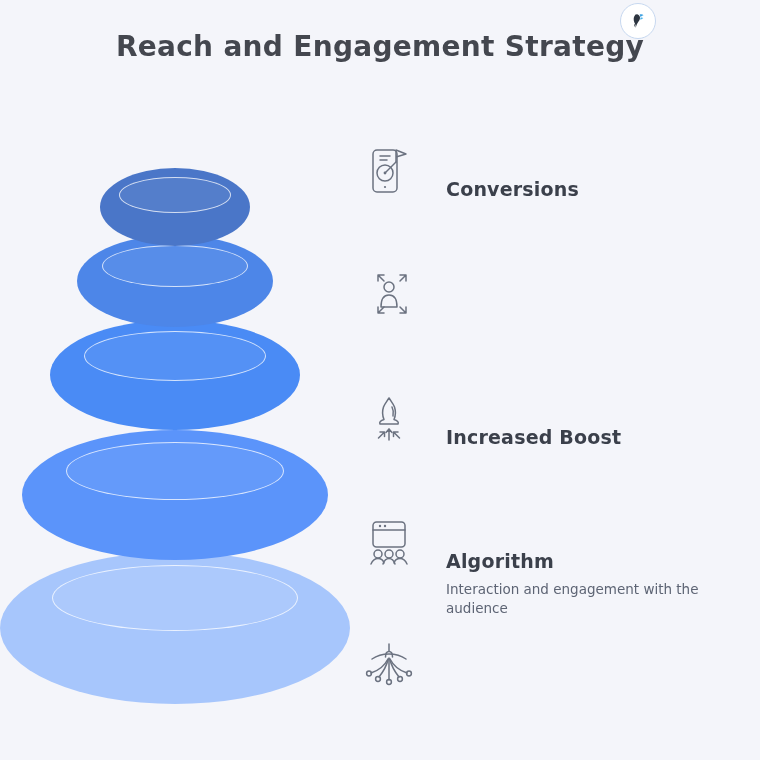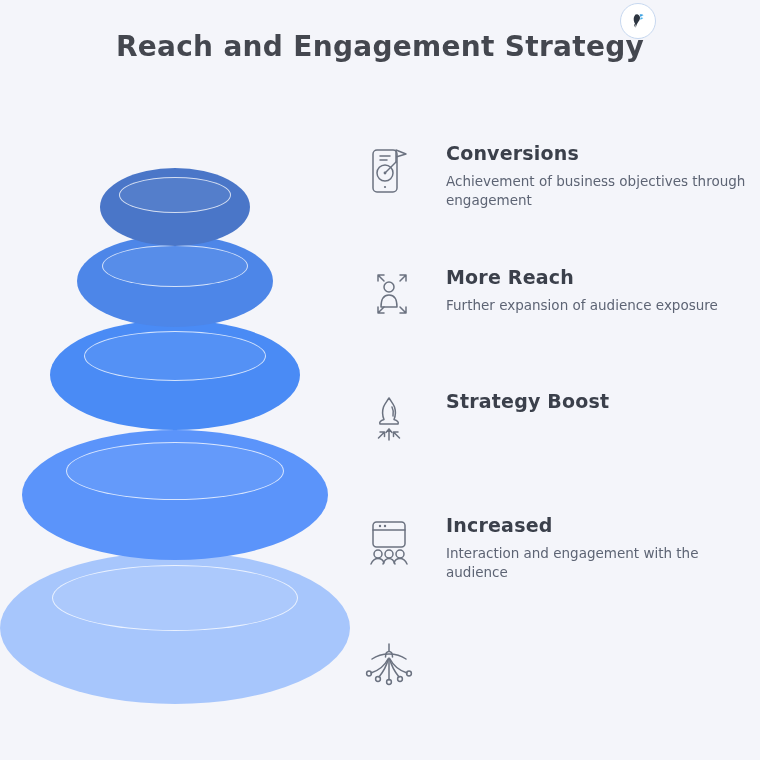--- a/index.html
+++ b/index.html
@@ -73,21 +73,21 @@
     align-items:flex-start;
   }
   .row-icon {
     width:58px;
     min-width:58px;
     display:flex;
     align-items:center;
     justify-content:center;
     padding-top:4px;
   }
-  .row-text { padding-left:28px; }
+  .row-text { padding-left:28px;margin-top:36px; }
   .row-title {
     font-family:"DejaVu Sans", sans-serif;
     font-size:19px;
     font-weight:bold;
     color:#3b404b;
     letter-spacing:0.2px;
     line-height:1.2;
   }
   .row-desc {
     margin-top:7px;
@@ -145,73 +145,68 @@
           <line x1="15" y1="14" x2="22" y2="14"></line>
           <circle cx="20" cy="27" r="8"></circle>
           <circle cx="20" cy="27" r="1.4" fill="#6b7280" stroke="none"></circle>
           <line x1="20" y1="27" x2="31" y2="16"></line>
           <path d="M31 16 L31 4 L41 8 L31 11"></path>
           <circle cx="20" cy="41" r="1.1" fill="#6b7280" stroke="none"></circle>
         </svg>
       </div>
       <div class="row-text">
         <div class="row-title">Conversions</div>
-        <div class="row-desc">Achievement of business objectives through engagement</div>
       </div>
     </div>
 
     <div class="row" id="row1" style="top: 146px;">
       <div class="row-icon">
         <svg width="48" height="48" viewBox="0 0 48 48" fill="none" stroke="#6b7280" stroke-width="1.5" stroke-linecap="round" stroke-linejoin="round">
           <circle cx="24" cy="17" r="5"></circle>
           <path d="M16 37 C16 28 19 25 24 25 C29 25 32 28 32 37 Z"></path>
           <path d="M13 5 L13 11 M13 5 L19 5 M13 5 L19 11"></path>
           <path d="M41 5 L35 5 M41 5 L41 11 M41 5 L35 11"></path>
           <path d="M13 43 L13 37 M13 43 L19 43 M13 43 L19 37"></path>
           <path d="M41 43 L41 37 M41 43 L35 43 M41 43 L35 37"></path>
         </svg>
       </div>
-      <div class="row-text">
-        <div class="row-title">More Reach</div>
-        <div class="row-desc">Further expansion of audience exposure</div>
-      </div>
     </div>
 
     <div class="row" id="row2" style="top: 270px;">
       <div class="row-icon">
         <svg width="48" height="50" viewBox="0 0 48 50" fill="none" stroke="#6b7280" stroke-width="1.5" stroke-linecap="round" stroke-linejoin="round">
           <path d="M24 4 C26.5 8 28.5 10 29.5 13 C31 17.5 30.5 22 29 25.5 C32.5 26.5 34 28.5 33 30 L15 30 C14 28.5 15.5 26.5 19 25.5 C17.5 22 17 17.5 18.5 13 C19.5 10 21.5 8 24 4 Z"></path>
           <path d="M27 13 C28.5 16 28.8 19 28 22"></path>
           <path d="M24 46 L24 35 M24 35 L21 38.5 M24 35 L27 38.5"></path>
           <path d="M13.5 44 L19.5 38 M19.5 38 L15 38 M19.5 38 L19.5 42.5"></path>
           <path d="M34.5 44 L28.5 38 M28.5 38 L33 38 M28.5 38 L28.5 42.5"></path>
         </svg>
       </div>
       <div class="row-text">
-        <div class="row-title">Strategy Boost</div>
+        <div class="row-title">Increased Boost</div>
       </div>
     </div>
 
     <div class="row" id="row3" style="top: 394px;">
       <div class="row-icon">
         <svg width="48" height="50" viewBox="0 0 48 50" fill="none" stroke="#6b7280" stroke-width="1.5" stroke-linecap="round" stroke-linejoin="round">
           <rect x="8" y="4" width="32" height="25" rx="3.5"></rect>
           <line x1="8" y1="12" x2="40" y2="12"></line>
           <circle cx="15" cy="8" r="1.2" fill="#6b7280" stroke="none"></circle>
           <circle cx="20" cy="8" r="1.2" fill="#6b7280" stroke="none"></circle>
           <circle cx="13" cy="36" r="4"></circle>
           <circle cx="24" cy="36" r="4"></circle>
           <circle cx="35" cy="36" r="4"></circle>
           <path d="M6 46 C8 41.5 11 40.5 13 40.5 C15 40.5 18 41.5 19 45"></path>
           <path d="M18 46 C19.5 41.5 22 40.5 24 40.5 C26 40.5 28.5 41.5 30 46"></path>
           <path d="M29 45 C30 41.5 33 40.5 35 40.5 C37 40.5 40 41.5 42 46"></path>
         </svg>
       </div>
       <div class="row-text">
-        <div class="row-title">Increased</div>
+        <div class="row-title">Algorithm</div>
         <div class="row-desc">Interaction and engagement with the audience</div>
       </div>
     </div>
 
     <div class="row" id="row4" style="top: 518px;">
       <div class="row-icon">
         <svg width="50" height="46" viewBox="0 0 50 46" fill="none" stroke="#6b7280" stroke-width="1.5" stroke-linecap="round" stroke-linejoin="round">
           <line x1="25" y1="2" x2="25" y2="9"></line>
           <path d="M21.5 15 C21.5 11.5 23 9.5 25 9.5 C27 9.5 28.5 11.5 28.5 15"></path>
           <path d="M8 17 C13 13.5 19 12 25 12 C31 12 37 13.5 42 17"></path>

